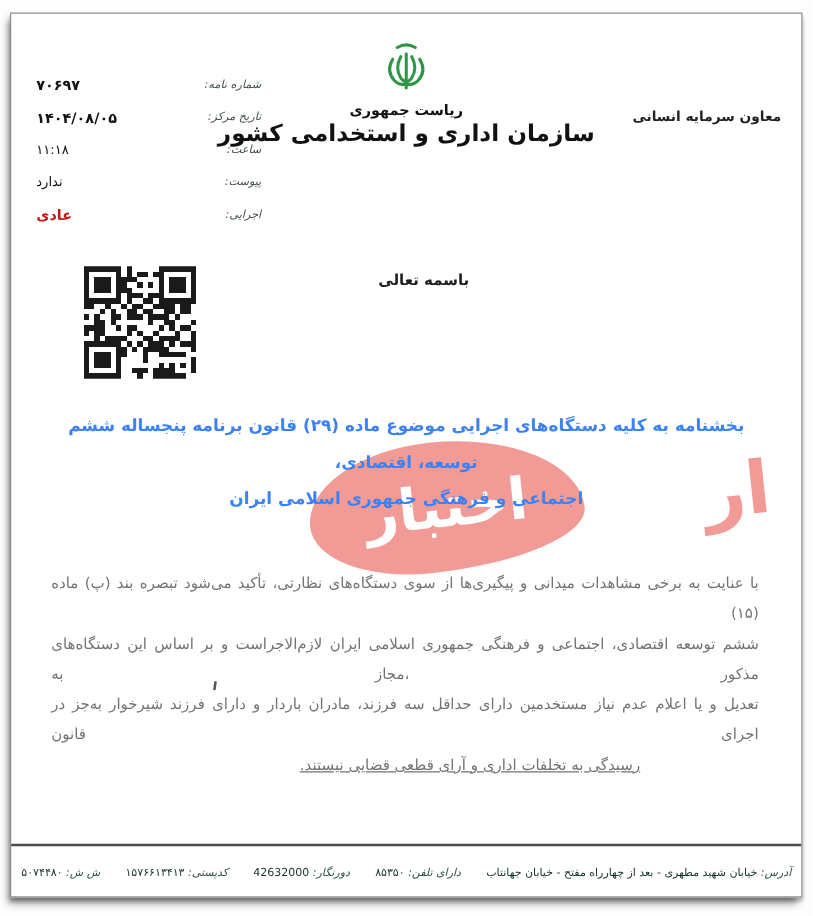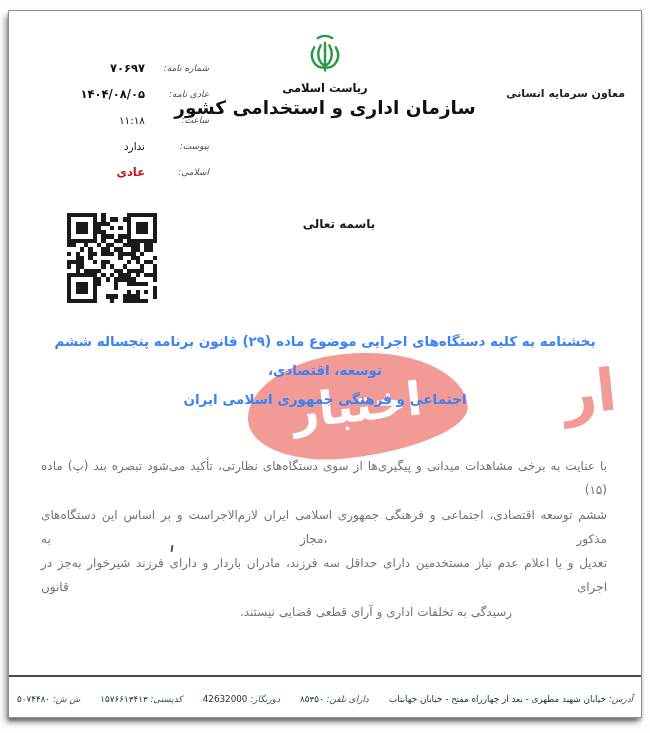--- a/index.html
+++ b/index.html
@@ -8,21 +8,21 @@
   .stage { position:relative; width:650px; height:733px; background:#fdfdfd; }
   .page { position:absolute; left:8px; top:10px; width:634px; height:708px;
           background:#ffffff; border:1px solid #8f8f8f;
           box-shadow:-3px 5px 6px -1px rgba(0,0,0,.45), 0 3px 3px rgba(0,0,0,.25); }
   .abs { position:absolute; }
 
   
   .meta { left:20px; top:44px; width:180px; direction:rtl; }
   .mrow { height:26px; display:flex; align-items:center; direction:rtl; }
   .mlabel { width:64px; font-size:9px; color:#44504e; font-style:italic; text-align:right; }
-  .mvalue { flex:1; text-align:right; font-size:10.5px; color:#121212; direction:ltr; }
+  .mvalue { flex:1; text-align:left; font-size:10.5px; color:#121212; direction:ltr; }
   .mrow.b .mvalue { font-weight:bold; font-size:11.5px; }
 
   
   .crest { left:0; right:0; top:22px; text-align:center; z-index:2; }
   .crest svg { display:block; margin:0 auto; }
   .org1 { font-size:11.5px; font-weight:bold; color:#111; margin-top:2px; }
   .org2 { font-size:18.5px; font-weight:bold; color:#111; margin-top:2px; }
 
   .deputy { right:16px; top:76px; font-size:11px; font-weight:bold; color:#222; }
 
@@ -39,21 +39,21 @@
            opacity:.93; border-radius:46% 54% 58% 42% / 55% 62% 38% 45%;
            transform:rotate(-6deg); display:flex; align-items:center; justify-content:center;
            z-index:1; overflow:hidden; }
   .stamp-text { color:#ffffff; font-size:46px; font-weight:bold; letter-spacing:1px; }
   .stamp-frag { left:554px; top:352px; font-size:58px; font-weight:bold; color:#f2938d;
                 transform:rotate(-6deg); z-index:1; line-height:1; opacity:.93; }
 
   .bodytext { top:443px; left:32px; right:34px; z-index:2; direction:rtl;
               font-size:12px; color:#737373; }
   .bline { line-height:24.3px; text-align:justify; text-align-last:justify; }
-  .blast { line-height:24.3px; text-align:center; margin-left:150px; margin-right:46px; }
+  .blast { line-height:24.3px; text-align:center; margin-left:150px; margin-right:46px;text-decoration:underline; }
 
   .stray { left:162px; top:534px; width:2px; height:7px; background:#555; transform:rotate(8deg); }
 
   .sig { left:76px; top:554px; width:200px; height:95px; z-index:2; }
   .sig svg { position:absolute; left:0; top:0; }
   .signame { position:absolute; right:38px; top:30px; font-size:13px; font-weight:bold;
              color:#1a1a1a; white-space:nowrap; }
 
   .fline { left:0px; right:0px; top:664px; border-top:2px solid #4a4a4a; }
   .footer { left:8px; right:8px; top:671px; height:34px; direction:rtl;
@@ -68,50 +68,50 @@
 
 <div class="stage">
   <div class="page">
 
     <div class="abs meta">
       <div class="mrow b">
         <span class="mlabel">شماره نامه:</span>
         <span class="mvalue">۷۰۶۹۷</span>
       </div>
       <div class="mrow b">
-        <span class="mlabel">عادی نامه:</span>
+        <span class="mlabel">تاریخ مرکز:</span>
         <span class="mvalue">۱۴۰۴/۰۸/۰۵</span>
       </div>
       <div class="mrow">
         <span class="mlabel">ساعت:</span>
         <span class="mvalue">۱۱:۱۸</span>
       </div>
       <div class="mrow">
         <span class="mlabel">پیوست:</span>
         <span class="mvalue">ندارد</span>
       </div>
       <div class="mrow b">
-        <span class="mlabel">اسلامی:</span>
+        <span class="mlabel">اجرایی:</span>
         <span class="mvalue" style="color: rgb(196, 20, 20);">عادی</span>
       </div>
     </div>
 
     <div class="abs crest">
       <span>
         <svg width="46" height="46" viewBox="0 0 64 64" fill="none" stroke="#2f9648" stroke-width="3.4" stroke-linecap="round">
           <path d="M22 7 Q32 1 42 7"></path>
           <path d="M32 14 L32 45"></path>
           <path d="M26 17 Q19 30 26 41 Q29 45 32 45"></path>
           <path d="M38 17 Q45 30 38 41 Q35 45 32 45"></path>
           <path d="M17 20 Q9 33 19 44 Q24 49 30 48"></path>
           <path d="M47 20 Q55 33 45 44 Q40 49 34 48"></path>
           <path d="M32 45 L32 52"></path>
         </svg>
       </span>
-      <div class="org1">ریاست اسلامی</div>
+      <div class="org1">ریاست جمهوری</div>
       <div class="org2">سازمان اداری و استخدامی کشور</div>
     </div>
 
     <div class="abs deputy">معاون سرمایه انسانی</div>
 
     <div class="abs bism">باسمه تعالی</div>
 
     <div class="abs qr"><svg width="90" height="90" viewBox="0 0 21 21" shape-rendering="crispEdges" fill="#1a1a1a">
           <rect x="0" y="0" width="1" height="1"></rect>
           <rect x="1" y="0" width="1" height="1"></rect>

